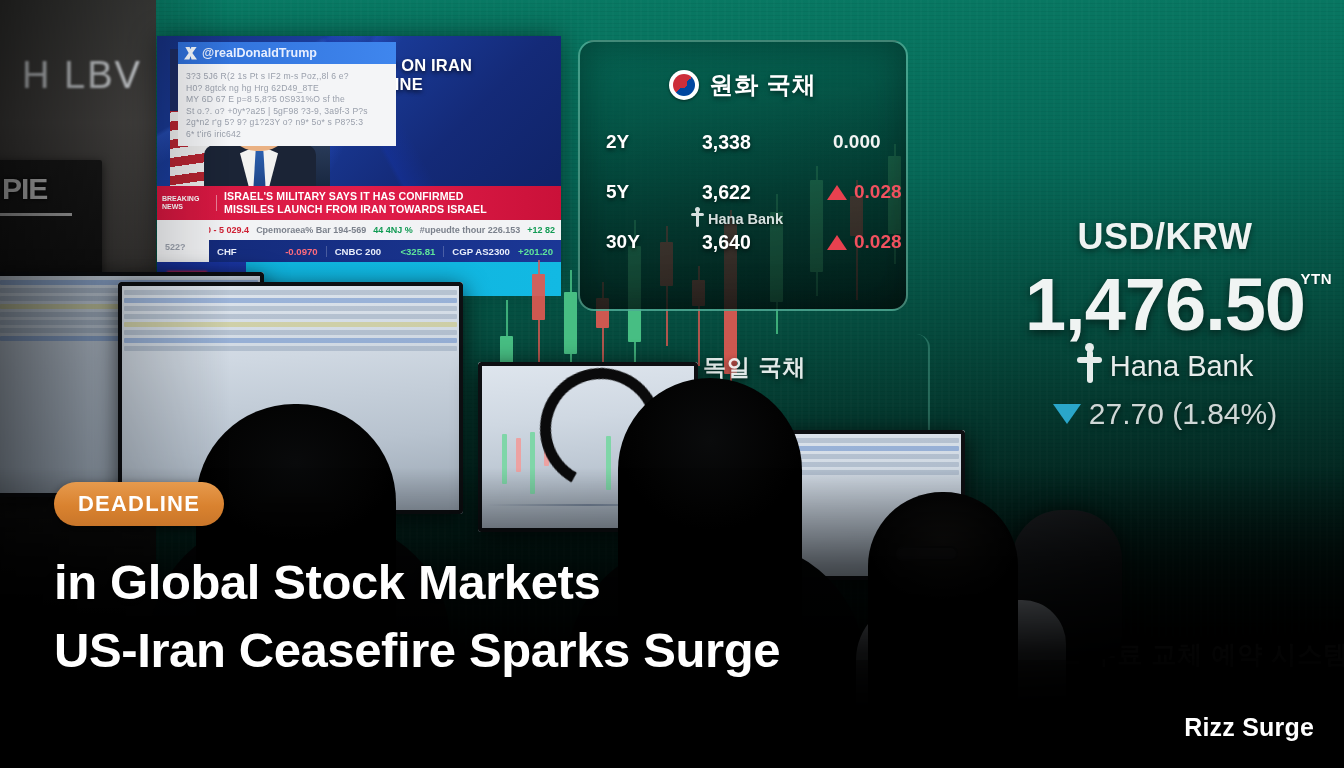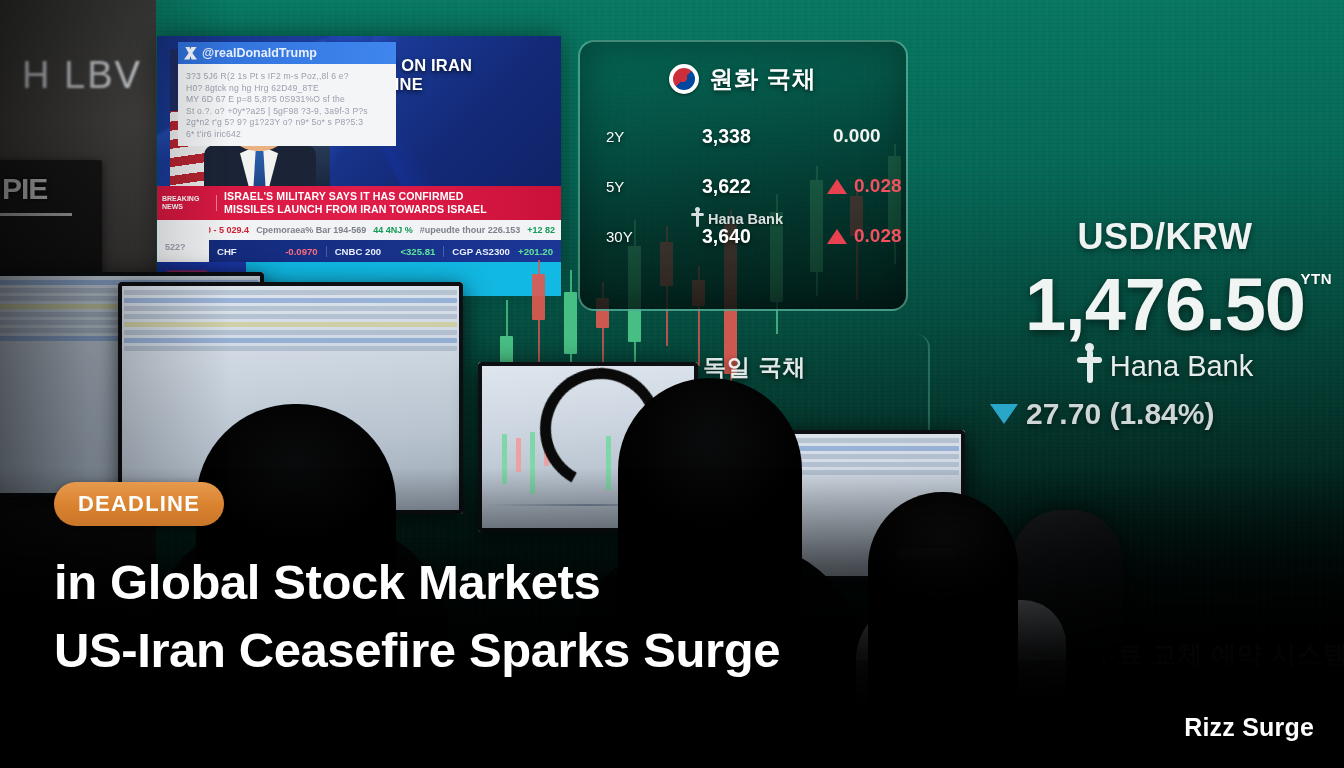--- a/index.html
+++ b/index.html
@@ -143,36 +143,36 @@
   
   .bond {
     position:absolute; left:578px; top:40px; width:330px; height:271px;
     border:2px solid rgba(120,215,190,.55); border-radius:16px;
     background:linear-gradient(170deg, rgba(5,96,80,.72) 0%, rgba(4,72,60,.66) 28%,
       rgba(3,38,32,.72) 62%, rgba(2,16,14,.82) 100%);
     box-shadow:inset 0 0 40px rgba(0,0,0,.35);
   }
   .bond-title {
     display:flex; align-items:center; justify-content:center; gap:10px;
-    margin-top:21px; color:#fff; font-size:24px; font-weight:800; letter-spacing:1px;
+    margin-top:27px; color:#fff; font-size:24px; font-weight:800; letter-spacing:1px;
     text-shadow:0 2px 5px rgba(0,0,0,.55);
   }
   .kflag { width:30px; height:30px; border-radius:50%; background:#fff; position:relative;
     box-shadow:0 1px 3px rgba(0,0,0,.5); overflow:hidden; }
   .kflag::before { content:""; position:absolute; left:4px; top:4px; width:22px; height:22px;
     border-radius:50%;
     background:linear-gradient(135deg,#cd2e3a 0 50%, #0047a0 50% 100%); }
   .kflag::after { content:""; position:absolute; left:9px; top:9px; width:12px; height:12px;
     border-radius:50%;
     background:radial-gradient(circle at 30% 30%, #cd2e3a 48%, transparent 49%),
                radial-gradient(circle at 70% 70%, #0047a0 48%, transparent 49%); }
   .bond-rows { margin-top:16px; }
   .brow { display:grid; grid-template-columns:96px 125px 109px; align-items:center;
     height:50px; padding-left:26px; }
-  .bt { color:#fff; font-size:15px; font-weight:400; text-shadow:0 2px 4px rgba(0,0,0,.6);}
+  .bt { color:#fff; font-size:19px; font-weight:700; text-shadow:0 2px 4px rgba(0,0,0,.6);}
   .bv { color:#fff; font-size:19.5px; font-weight:600; text-shadow:0 2px 4px rgba(0,0,0,.6);
     text-align:left; }
   .bc { font-size:19px; font-weight:600; display:flex; align-items:center; gap:7px; }
   .bc.flat { color:#f2f4f3; justify-content:flex-start; padding-left:6px;}
   .bc.up { color:#f2515f; }
   .tri-up { width:0;height:0;border-left:10px solid transparent;border-right:10px solid transparent;
     border-bottom:15px solid #e8414f; }
   .hana-wm {
     position:absolute; left:111px; top:168px; display:flex; align-items:center; gap:4px;
     color:#e9efee; font-size:14.5px; font-weight:600; opacity:.92;
@@ -208,22 +208,22 @@
     text-shadow:0 2px 6px rgba(0,0,0,.5); }
   .fx-rate { color:#f0f4f3; font-size:74px; font-weight:600; letter-spacing:-1px;
     line-height:86px; margin-top:4px; text-shadow:0 3px 10px rgba(0,0,0,.55);}
   .fx-hana { display:flex; align-items:center; justify-content:center; gap:8px;
     color:#e6eceb; font-size:29px; font-weight:500; margin-top:2px;
     text-shadow:0 2px 6px rgba(0,0,0,.6); }
   .hana-mark-lg { width:25px; height:33px; position:relative; }
   .hana-mark-lg::before{content:"";position:absolute;left:10px;top:0;width:6px;height:33px;background:#e6eceb;border-radius:3px;}
   .hana-mark-lg::after{content:"";position:absolute;left:0;top:7px;width:25px;height:5.5px;background:#e6eceb;border-radius:3px;}
   .hana-dot-lg{position:absolute;left:8.6px;top:-7px;width:9px;height:9px;border-radius:50%;background:#e6eceb;}
-  .fx-chg { display:flex; align-items:center; gap:8px; margin-top:14px;
-    color:#cfd7d6; font-size:30px; font-weight:700; text-shadow:0 2px 6px rgba(0,0,0,.6); }
+  .fx-chg { display:flex; align-items:center; justify-content:center; gap:8px; margin-top:14px;
+    color:#cfd7d6; font-size:30px; font-weight:400; text-shadow:0 2px 6px rgba(0,0,0,.6); }
   .tri-dn { width:0;height:0;border-left:14px solid transparent;border-right:14px solid transparent;
     border-top:20px solid #2aa6c9; }
 
   
   .kstrip { position:absolute; left:1030px; top:638px; color:#2a2a2a; font-size:25px;
     font-weight:700; letter-spacing:1px; white-space:nowrap; }
 
   
   .mon {
     position:absolute; border-radius:3px; box-shadow:0 6px 24px rgba(0,0,0,.75);

